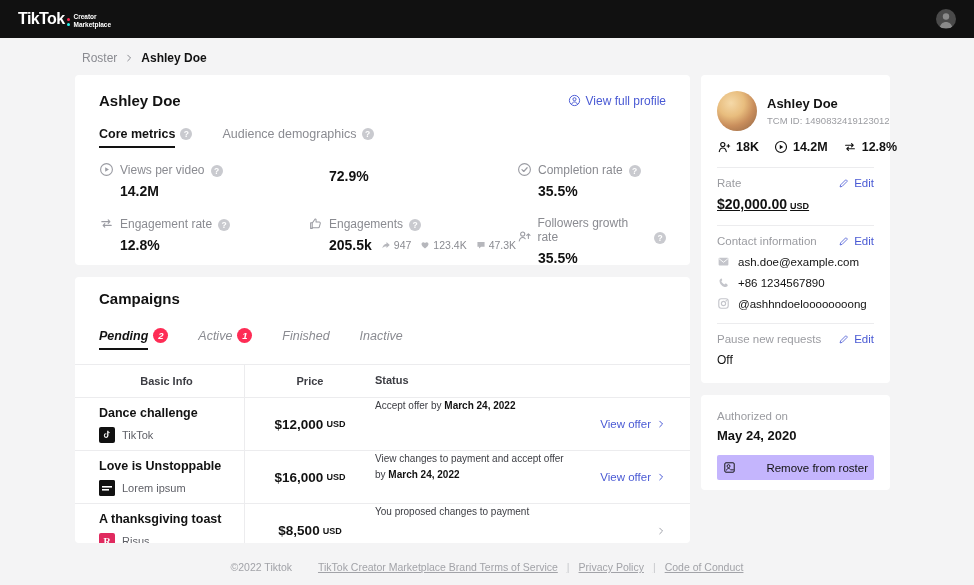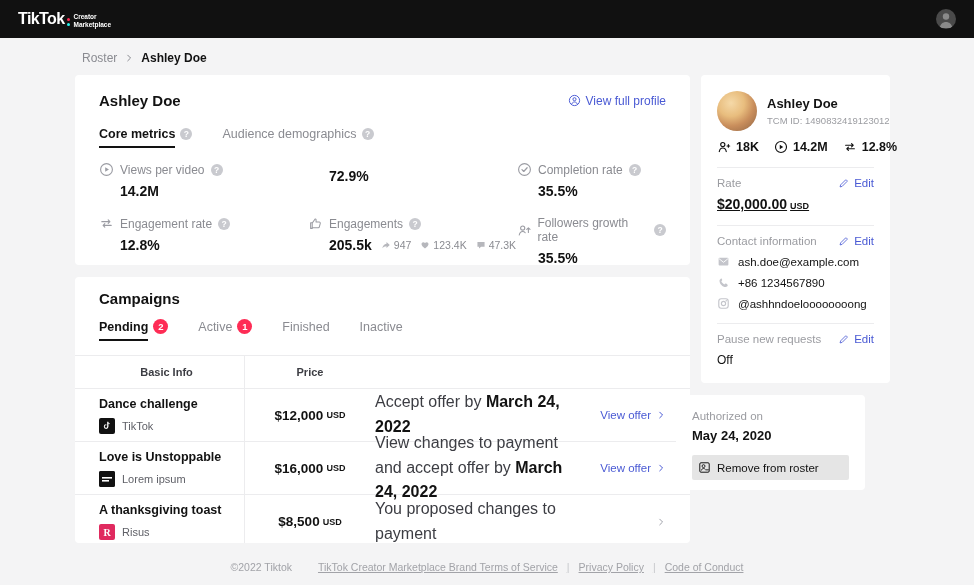--- a/index.html
+++ b/index.html
@@ -30,54 +30,54 @@
 
   
   .breadcrumb{position:absolute;left:82px;top:51px;display:flex;align-items:center;gap:7px;font-size:12px;color:var(--gray);}
   .breadcrumb .current{color:var(--txt);font-weight:bold;}
 
   
   .card{position:absolute;background:#fff;border-radius:4px;}
   .profile-card{left:75px;top:75px;width:615px;height:190px;padding:17px 24px;}
   .campaigns-card{left:75px;top:277px;width:615px;height:266px;padding:13px 0 0 0;overflow:hidden;}
   .sb-card1{left:701px;top:75px;width:189px;height:308px;padding:16px;}
-  .sb-card2{left:676px;top:395px;width:189px;height:95px;padding:15px 16px;}
+  .sb-card2{left:701px;top:395px;width:189px;height:95px;padding:15px 16px;}
 
   .card-title-row{display:flex;justify-content:space-between;align-items:center;}
   .card-title{font-size:15px;font-weight:bold;}
   .link{color:var(--link);font-size:12px;display:inline-flex;align-items:center;gap:5px;cursor:pointer;}
 
   
   .tabs{display:flex;gap:30px;margin-top:18px;}
   .tab{font-size:12.5px;color:var(--gray);display:flex;align-items:center;gap:5px;padding-bottom:7px;cursor:pointer;}
   .tab .tab-label{position:relative;}
   .tab.active{color:var(--txt);font-weight:bold;}
   .tab.active .tab-label::after{content:"";position:absolute;left:0;right:0;bottom:-7px;border-bottom:2px solid #121212;}
   .q-icon{width:12px;height:12px;border-radius:50%;background:#C9CACF;color:#fff;font-size:8.5px;font-weight:bold;
     display:inline-flex;align-items:center;justify-content:center;flex:0 0 auto;}
   .q-icon::after{content:"?";}
 
   
   .metrics{display:grid;grid-template-columns:209px 209px 1fr;row-gap:17px;margin-top:14px;}
-  .metric-head{display:flex;align-items:center;gap:6px;color:var(--gray);font-size:12px;}
+  .metric-head{display:flex;align-items:flex-end;gap:6px;color:var(--gray);font-size:12px;}
   .metric-value{font-size:14px;font-weight:bold;margin:6px 0 0 21px;display:flex;align-items:center;gap:9px;white-space:nowrap;}
   .substat{display:flex;align-items:center;gap:3px;font-size:10.5px;font-weight:normal;color:var(--gray);}
 
   
   .pad-x{padding-left:24px;padding-right:24px;}
-  .campaign-tabs{margin-top:11px;}
+  .campaign-tabs{margin-top:20px;font-style:italic;}
   .badge{min-width:15px;height:15px;border-radius:8px;background:var(--accent);color:#fff;font-size:9.5px;
     font-weight:bold;display:inline-flex;align-items:center;justify-content:center;padding:0 4px;}
   .table{margin-top:14px;border-top:1px solid var(--border);}
   .trow{display:flex;border-bottom:1px solid var(--border);align-items:stretch;}
   .trow:last-child{border-bottom:none;}
   .col-basic{width:170px;flex:0 0 170px;border-right:1px solid var(--border);padding:0 10px 0 24px;
     display:flex;flex-direction:column;justify-content:center;}
   .col-price{width:130px;flex:0 0 130px;display:flex;align-items:center;justify-content:center;}
-  .col-status{flex:1;display:flex;align-items:center;font-size:16px;color:#3C3D43;padding-right:6px;line-height:1.55;}
+  .col-status{flex:1;display:flex;font-size:10px;color:#3C3D43;padding-right:6px;line-height:1.55;}
   .col-action{width:112px;flex:0 0 112px;display:flex;align-items:center;justify-content:flex-end;padding-right:24px;}
   .thead{height:33px;}
   .thead .hcell{font-size:11px;font-weight:bold;color:#3C3D43;}
   .thead .col-basic,.thead .col-status{align-items:center;flex-direction:row;display:flex;}
   .tdata{height:53px;}
   .campaign-name{font-size:12.5px;font-weight:bold;}
   .brand{display:flex;align-items:center;gap:7px;margin-top:7px;font-size:11px;color:#5E5F66;}
   .brand-logo{width:16px;height:16px;border-radius:2px;flex:0 0 16px;display:flex;align-items:center;justify-content:center;}
   .brand-logo.dark{background:#111;}
   .brand-logo.risus{background:var(--risus);color:#fff;font-size:10px;font-weight:bold;font-family:"Liberation Serif",serif;}
@@ -96,22 +96,22 @@
   .sb-stat{display:flex;align-items:center;gap:5px;font-size:12.5px;font-weight:bold;}
   .sb-divider{border-top:1px solid var(--border);margin:13px 0 0 0;}
   .sb-label-row{display:flex;justify-content:space-between;align-items:center;margin-top:9px;
     font-size:11.5px;color:#9B9CA1;}
   .edit-link{font-size:11.5px;}
   .sb-rate{font-size:14px;font-weight:bold;margin-top:7px;text-decoration:underline;}
   .contact-item{display:flex;align-items:center;gap:8px;margin-top:8px;font-size:11.5px;color:var(--txt);}
   .sb-off{font-size:12px;margin-top:8px;}
   .auth-label{font-size:11.5px;color:#9B9CA1;}
   .auth-value{font-size:13px;font-weight:bold;margin-top:6px;}
-  .remove-btn{margin-top:12px;width:100%;height:25px;background:#e5e5e5;border:none;border-radius:2px;
-    font-size:11.5px;color:var(--txt);display:flex;align-items:center;justify-content:flex-start;gap:6px;
+  .remove-btn{margin-top:12px;width:100%;height:25px;background:#c4b5fd;border:none;border-radius:2px;
+    font-size:11.5px;color:var(--txt);display:flex;align-items:center;justify-content:space-between;gap:6px;
     font-family:"Liberation Sans",sans-serif;cursor:pointer;}
 
   
   .footer{position:absolute;left:0;top:561px;width:974px;display:flex;justify-content:center;align-items:center;
     gap:26px;font-size:10.5px;color:#A2A3A8;}
   .footer-links{display:flex;align-items:center;text-decoration:underline;}
   .flink{cursor:pointer;}
   .fsep{margin:0 9px;color:#C7C8CC;}
 </style>
 </head>
@@ -273,20 +273,21 @@
       <div class="tab">
         <span class="tab-label">Inactive</span>
       </div>
     </div>
   </div>
 
   <div class="table">
     <div class="trow thead">
       <div class="col-basic hcell">Basic Info</div>
       <div class="col-price hcell">Price</div>
+      <div class="col-status hcell">Status</div>
       <div class="col-action"></div>
     </div>
 
     <div class="trow tdata">
       <div class="col-basic">
         <div class="campaign-name">Dance challenge</div>
         <div class="brand">
           <span class="brand-logo dark">
             <svg width="10" height="10" viewBox="0 0 24 24">
               <path d="M19.3 7.6a5.1 5.1 0 0 1-3.8-1.8v7.5a5.6 5.6 0 1 1-5.6-5.6c.2 0 .35.01.52.03v2.84a2.8 2.8 0 1 0 1.95 2.66V2h2.83a5.1 5.1 0 0 0 4.1 4.7z" fill="#fff"></path>

